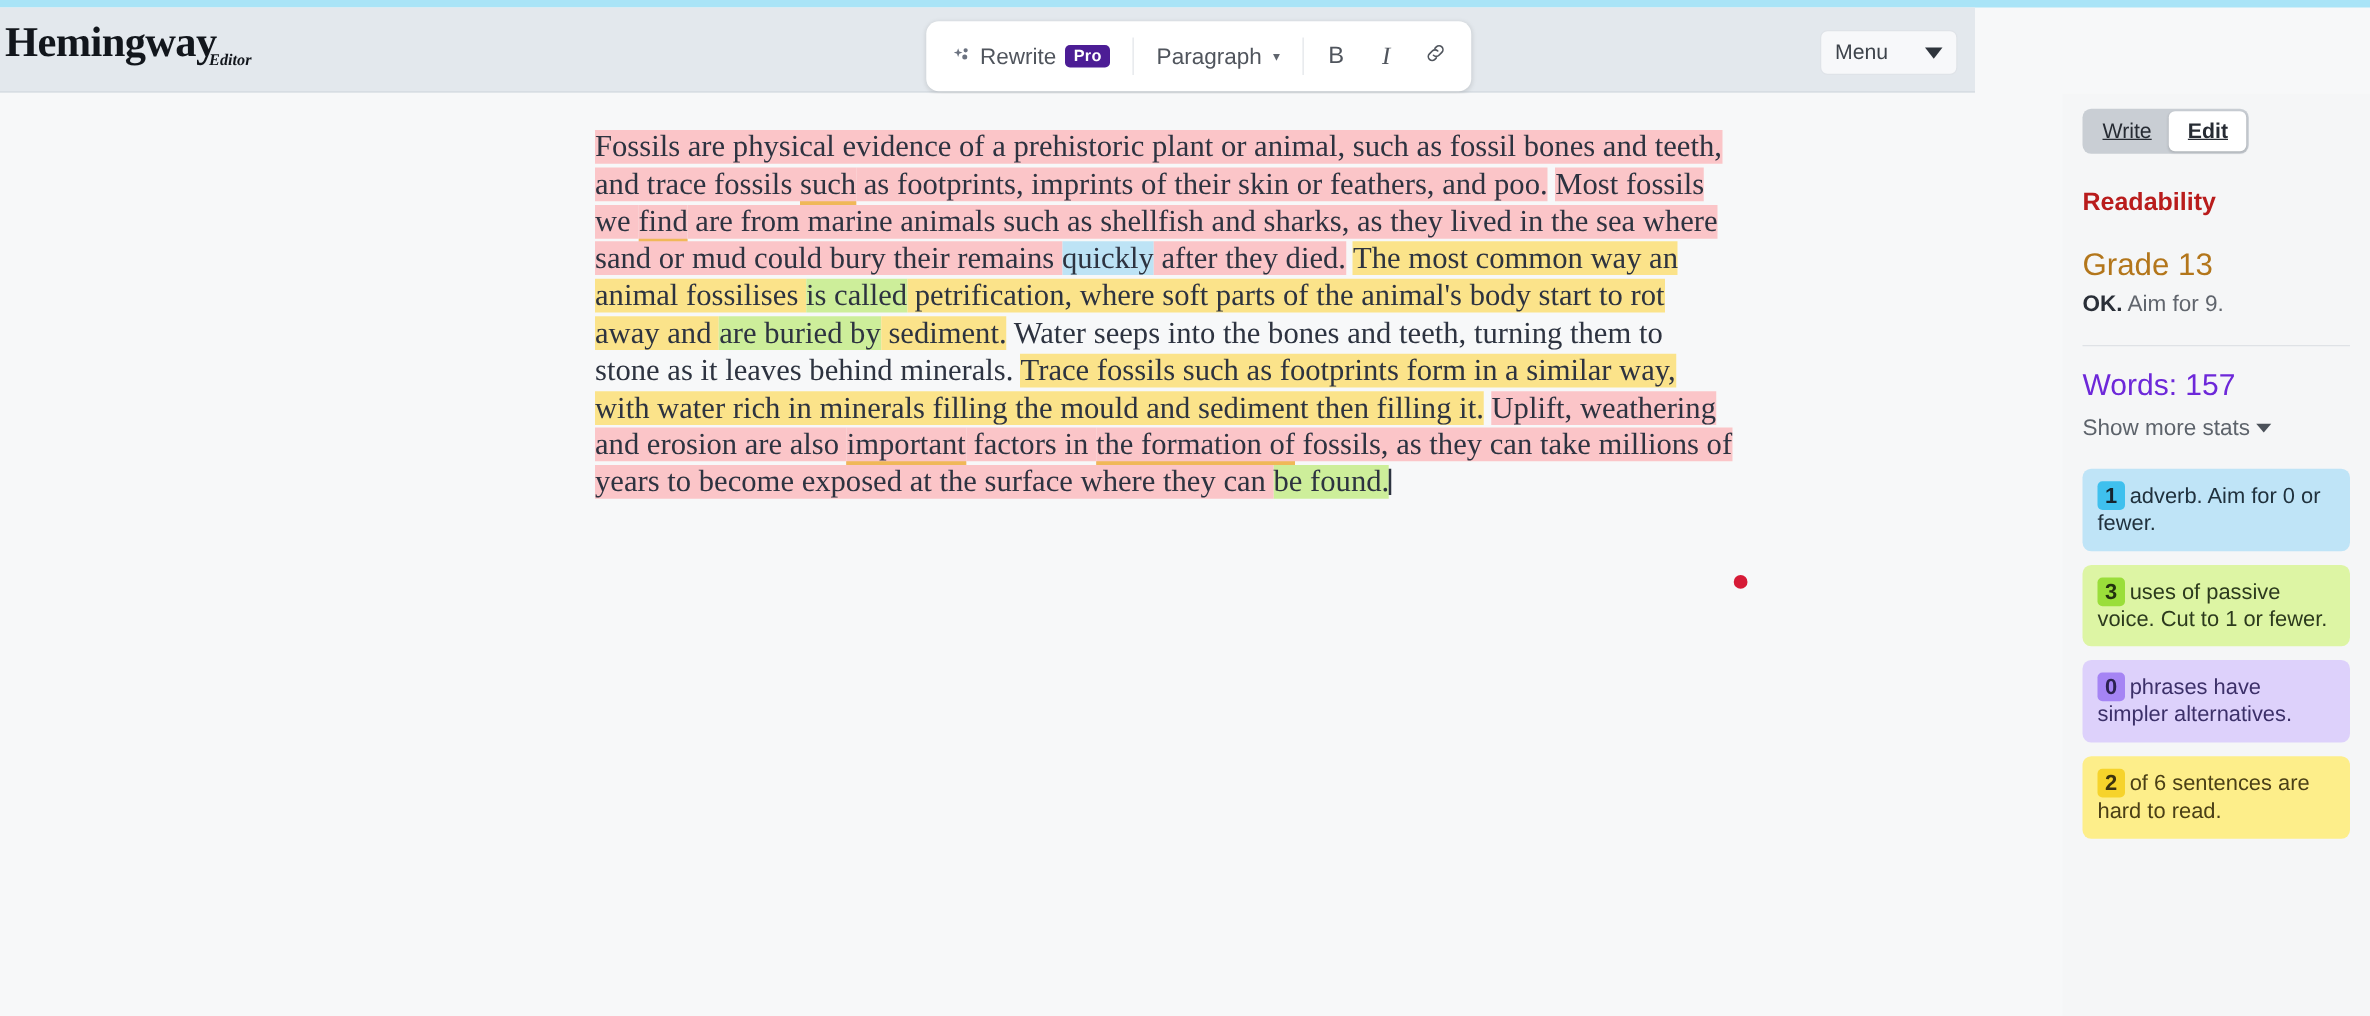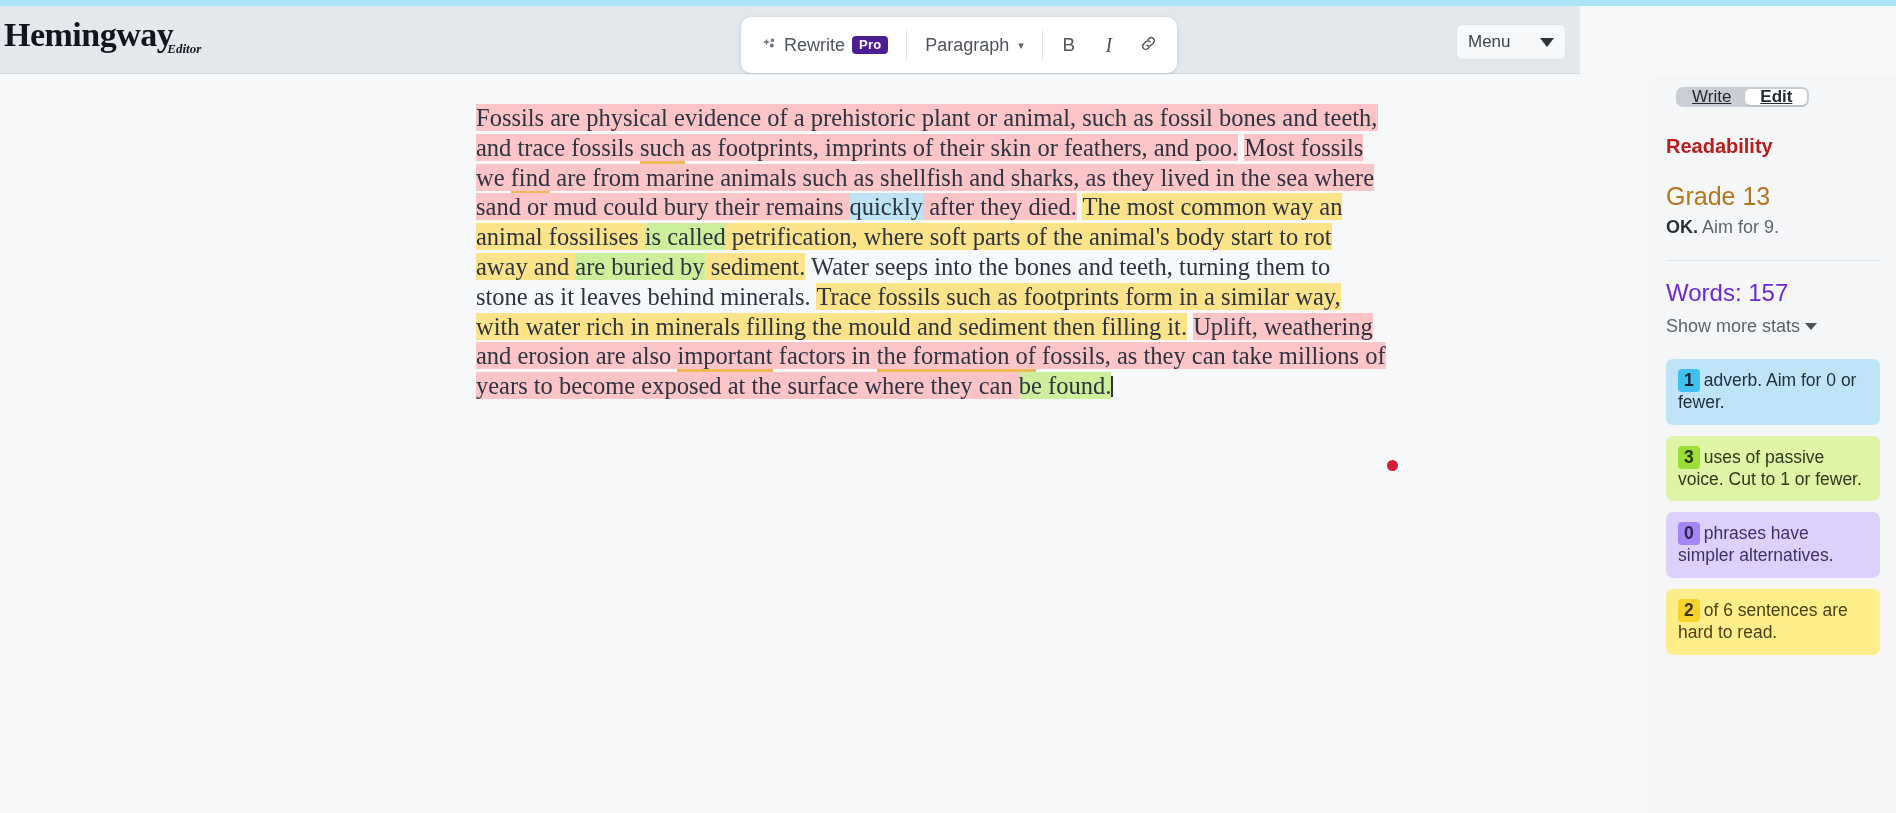--- a/index.html
+++ b/index.html
@@ -161,22 +161,21 @@
     background: #f5f6f7;
     padding: 0 16px;
   }
 
   .toggle {
     margin-top: 12px;
     display: inline-flex;
     background: #c9ced4;
     border-radius: 7px;
     padding: 2px;
-    height: 20px;
-    margin-left: 10px;
+    height: 36px;
   }
   .toggle .seg {
     display: flex; align-items: center; justify-content: center;
     min-width: 62px;
     padding: 0 14px;
     font-size: 17px;
     color: #262b33;
     text-decoration: underline;
     cursor: pointer;
     border-radius: 5px;

